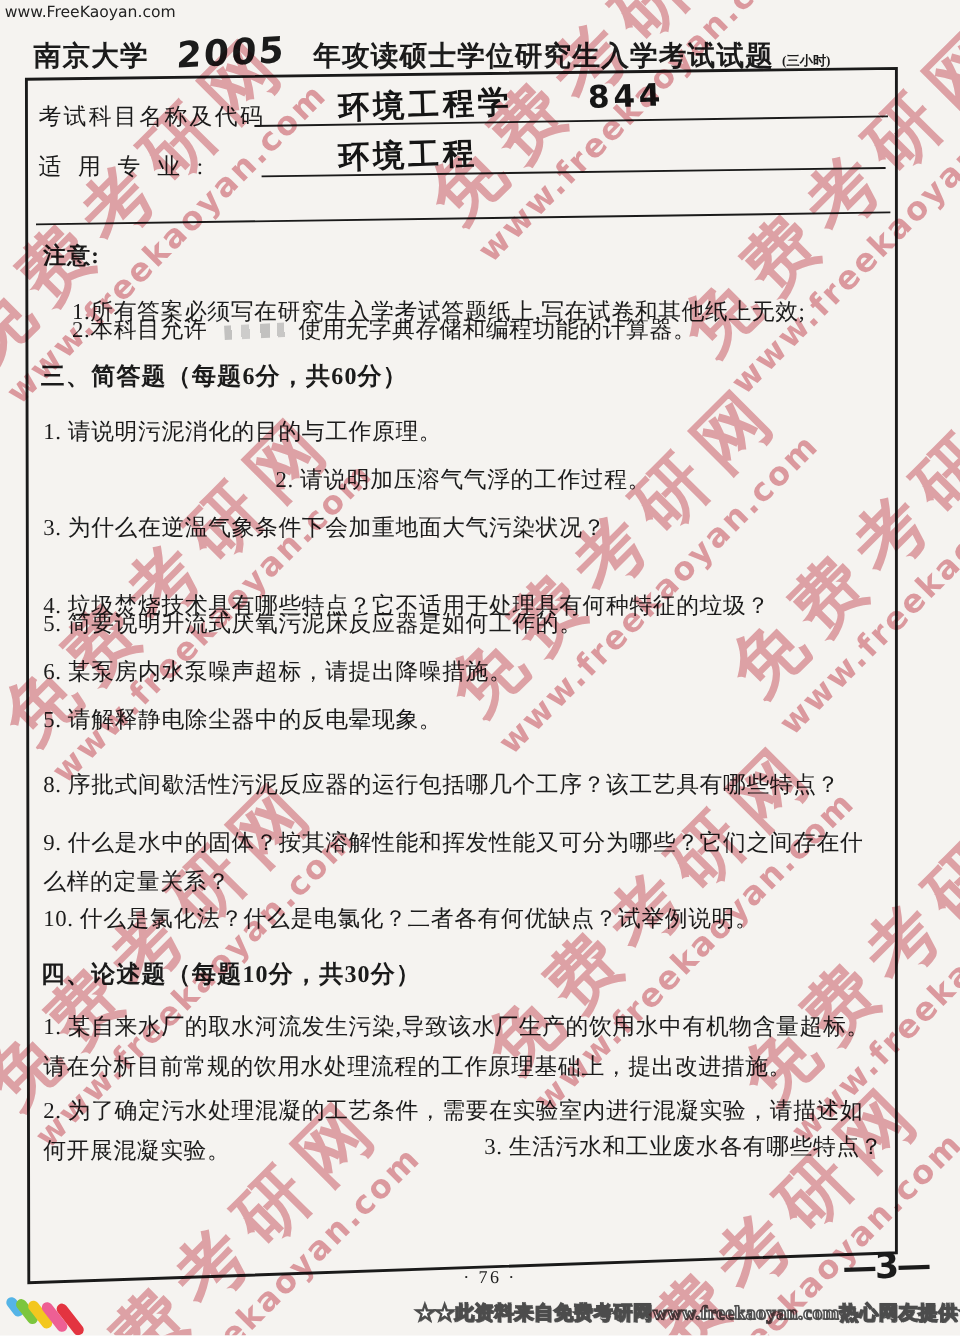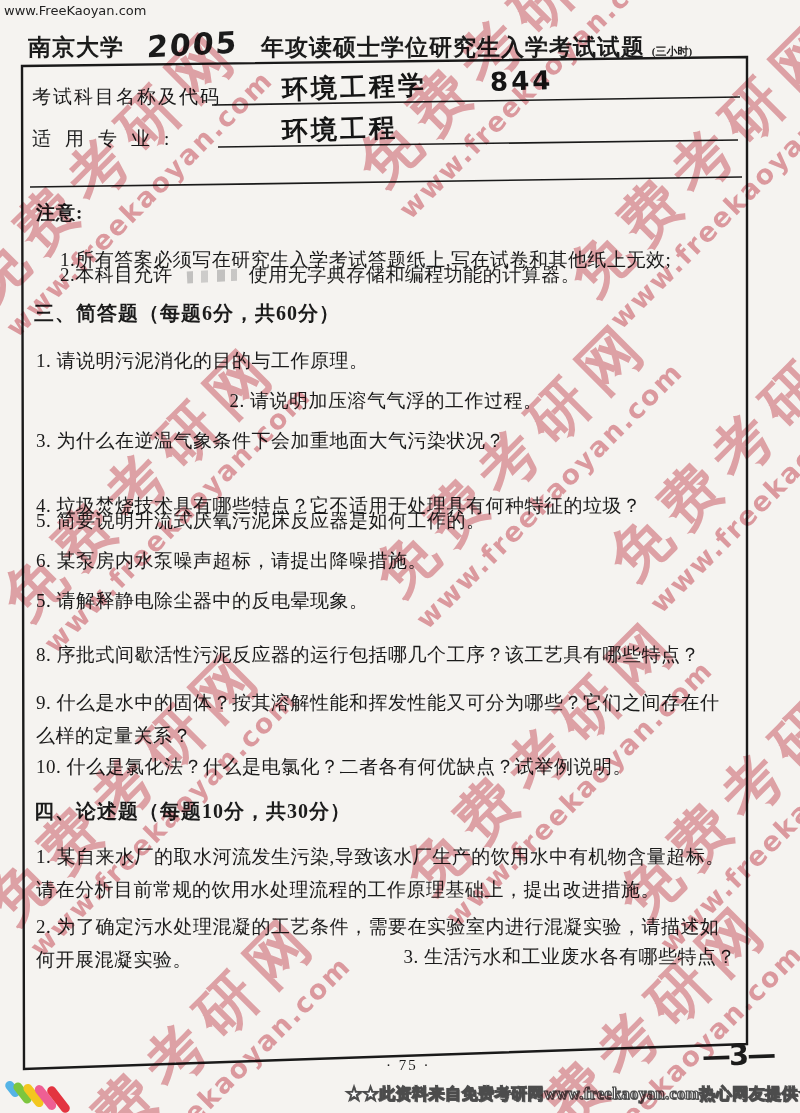--- a/index.html
+++ b/index.html
@@ -122,21 +122,21 @@
   <div class="abs question" style="left:36px; top:638px;">8. 序批式间歇活性污泥反应器的运行包括哪几个工序？该工艺具有哪些特点？</div>
   <div class="abs question" style="left:36px; top:686px;">9. 什么是水中的固体？按其溶解性能和挥发性能又可分为哪些？它们之间存在什么样的定量关系？</div>
   <div class="abs question" style="left:36px; top:750px;">10. 什么是氯化法？什么是电氯化？二者各有何优缺点？试举例说明。</div>
 
   <div class="abs section-heading" style="left:34px; top:798px;">四、论述题（每题10分，共30分）</div>
 
   <div class="abs question" style="left:36px; top:840px;">1. 某自来水厂的取水河流发生污染,导致该水厂生产的饮用水中有机物含量超标。请在分析目前常规的饮用水处理流程的工作原理基础上，提出改进措施。</div>
   <div class="abs question" style="left:36px; top:910px;">2. 为了确定污水处理混凝的工艺条件，需要在实验室内进行混凝实验，请描述如何开展混凝实验。</div>
   <div class="abs question" style="left:36px; top:940px;text-align:right;">3. 生活污水和工业废水各有哪些特点？</div>
 
-  <div class="abs page-number" style="left:386px; top:1057px;">· 75 ·</div>
+  <div class="abs page-number" style="left:386px; top:1057px;">· 76 ·</div>
   <div class="abs hand-page" style="left:702px; top:1038px;">—3—</div>
   <div class="abs credit" style="left:346px; top:1084px;">★★此资料来自免费考研网www.freekaoyan.com热心网友提供★★</div>
 
   <div class="abs logo">
     <i style="left:4px;  top:6px;  height:18px; background:#55b4e6;"></i>
     <i style="left:14px; top:7px;  height:24px; background:#7cc63e;"></i>
     <i style="left:25px; top:8px;  height:27px; background:#f3c71f;"></i>
     <i style="left:37px; top:9px;  height:29px; background:#ee5f94;"></i>
     <i style="left:50px; top:10px; height:31px; background:#e33440;"></i>
   </div>

